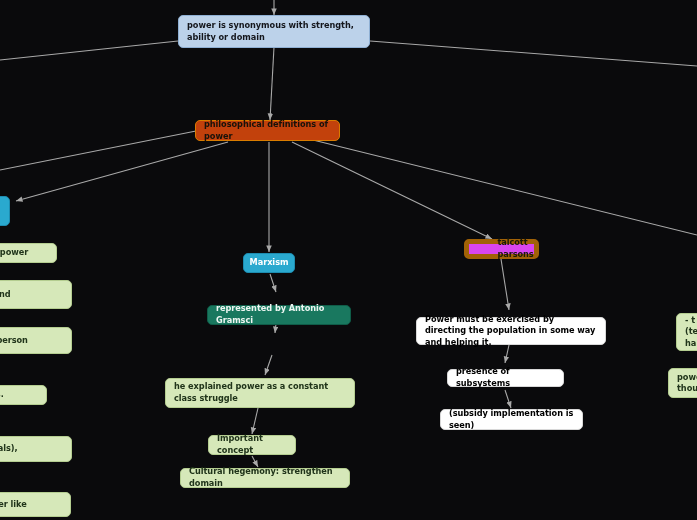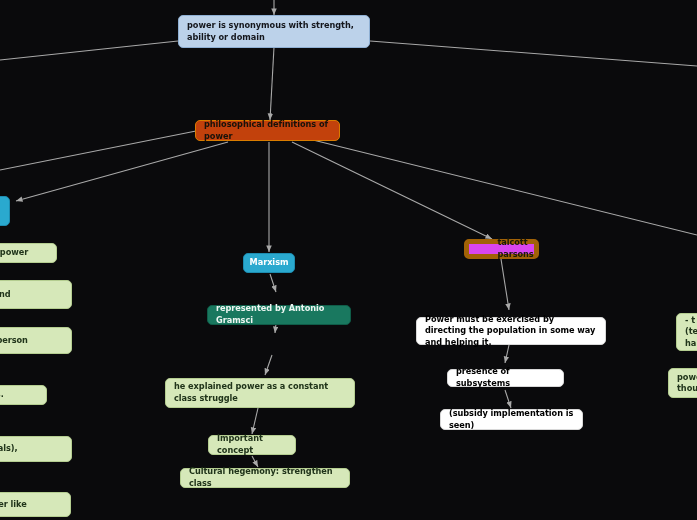--- a/index.html
+++ b/index.html
@@ -136,21 +136,21 @@
 
   <div class="node n-cyan n-center" style="left:243px; top:253px; width:52px; height:20px;">Marxism</div>
 
   <div class="node n-teal n-center" style="left:207px; top:293px; width:144px; height:20px;">represented by Antonio Gramsci</div>
 
 
   <div class="node n-mint n-center" style="left:208px; top:435px; width:88px; height:20px;">Important concept</div>
 
   <div class="node n-mint" style="left:165px; top:378px; width:190px; height:30px;">he explained power as a constant class struggle</div>
 
-  <div class="node n-mint n-center" style="left:180px; top:468px; width:170px; height:20px;">Cultural hegemony: strengthen class</div>
+  <div class="node n-mint n-center" style="left:180px; top:468px; width:170px; height:20px;">Cultural hegemony: strengthen domain</div>
 
   <div class="node n-yellow n-center" style="left:464px; top:239px; width:75px; height:20px;">talcott parsons</div>
 
   <div class="node n-white" style="left:416px; top:317px; width:190px; height:28px;">Power must be exercised by directing the population in some way and helping it.</div>
 
   <div class="node n-white n-center" style="left:447px; top:369px; width:117px; height:18px;">presence of subsystems</div>
 
   <div class="node n-white n-center" style="left:440px; top:409px; width:143px; height:21px;">(subsidy implementation is seen)</div>
 
   <div class="node n-mint" style="left:676px; top:313px; width:110px; height:38px; line-height:1.35;">- t

